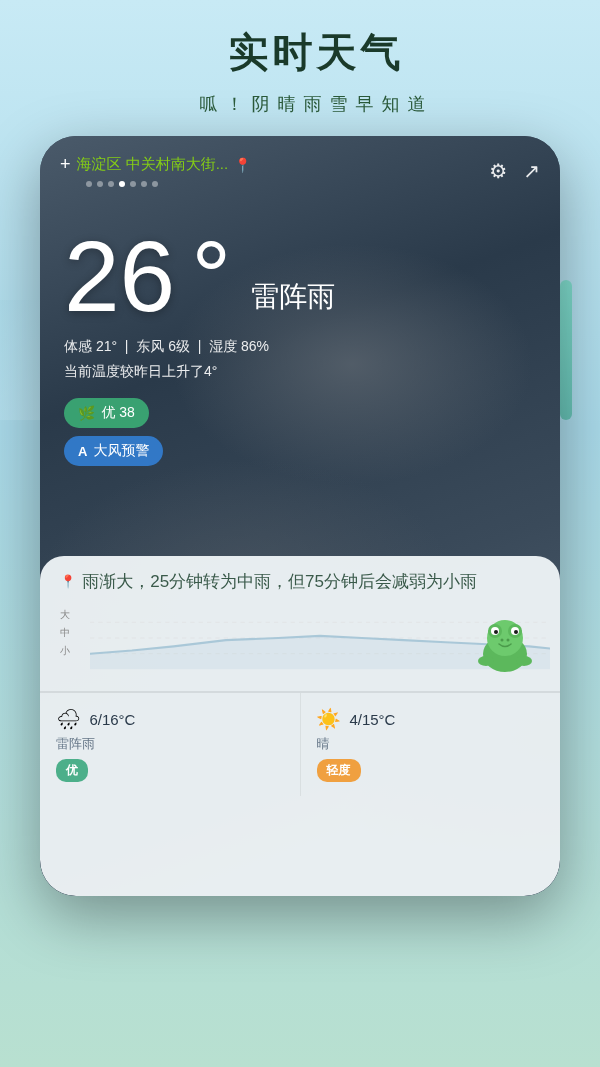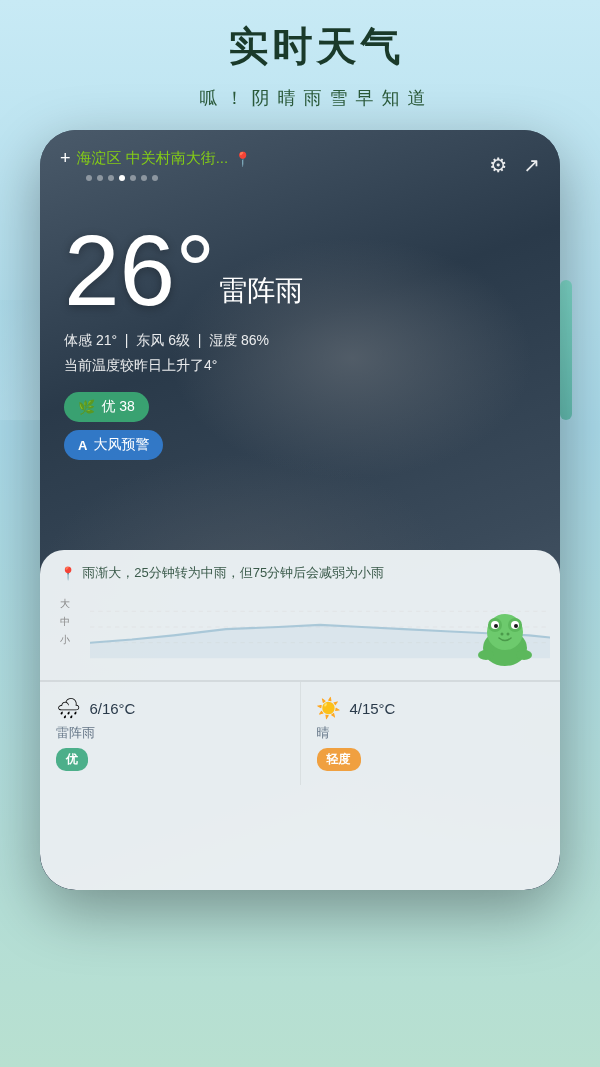--- a/index.html
+++ b/index.html
@@ -8,21 +8,21 @@
       width: 600px;
       height: 1067px;
       background: linear-gradient(180deg, #c8eaf5 0%, #a8d8e8 40%, #b8e0d0 100%);
       font-family: -apple-system, 'PingFang SC', 'Microsoft YaHei', sans-serif;
       overflow: hidden;
       position: relative;
     }
 
     .top-section {
       text-align: center;
-      padding-top: 19px;
+      padding-top: 25px;
       padding-bottom: 20px;
       position: relative;
       margin-left: 33px;
     }
 
     .main-title {
       font-size: 40px;
       font-weight: 800;
       color: #1a3a2a;
       letter-spacing: 4px;
@@ -149,21 +149,21 @@
     .weather-main {
       position: absolute;
       top: 90px;
       left: 24px;
       z-index: 10;
     }
 
     .temp-row {
       display: flex;
       align-items: flex-start;
-      gap: 0;
+      gap: 16px;
     }
 
     .temp-number {
       font-size: 100px;
       font-weight: 200;
       color: white;
       line-height: 1;
       text-shadow: 0 2px 10px rgba(0,0,0,0.3);
     }
 
@@ -255,21 +255,21 @@
       margin-bottom: 10px;
     }
 
     .rain-pin {
       color: #4a8a6a;
       font-size: 13px;
     }
 
     .rain-text {
       color: #3a5a4a;
-      font-size: 13px;
+      font-size: 17px;
     }
 
     
     .chart-area {
       position: relative;
       height: 80px;
       padding: 0 10px;
     }
 
     .chart-labels-left {

